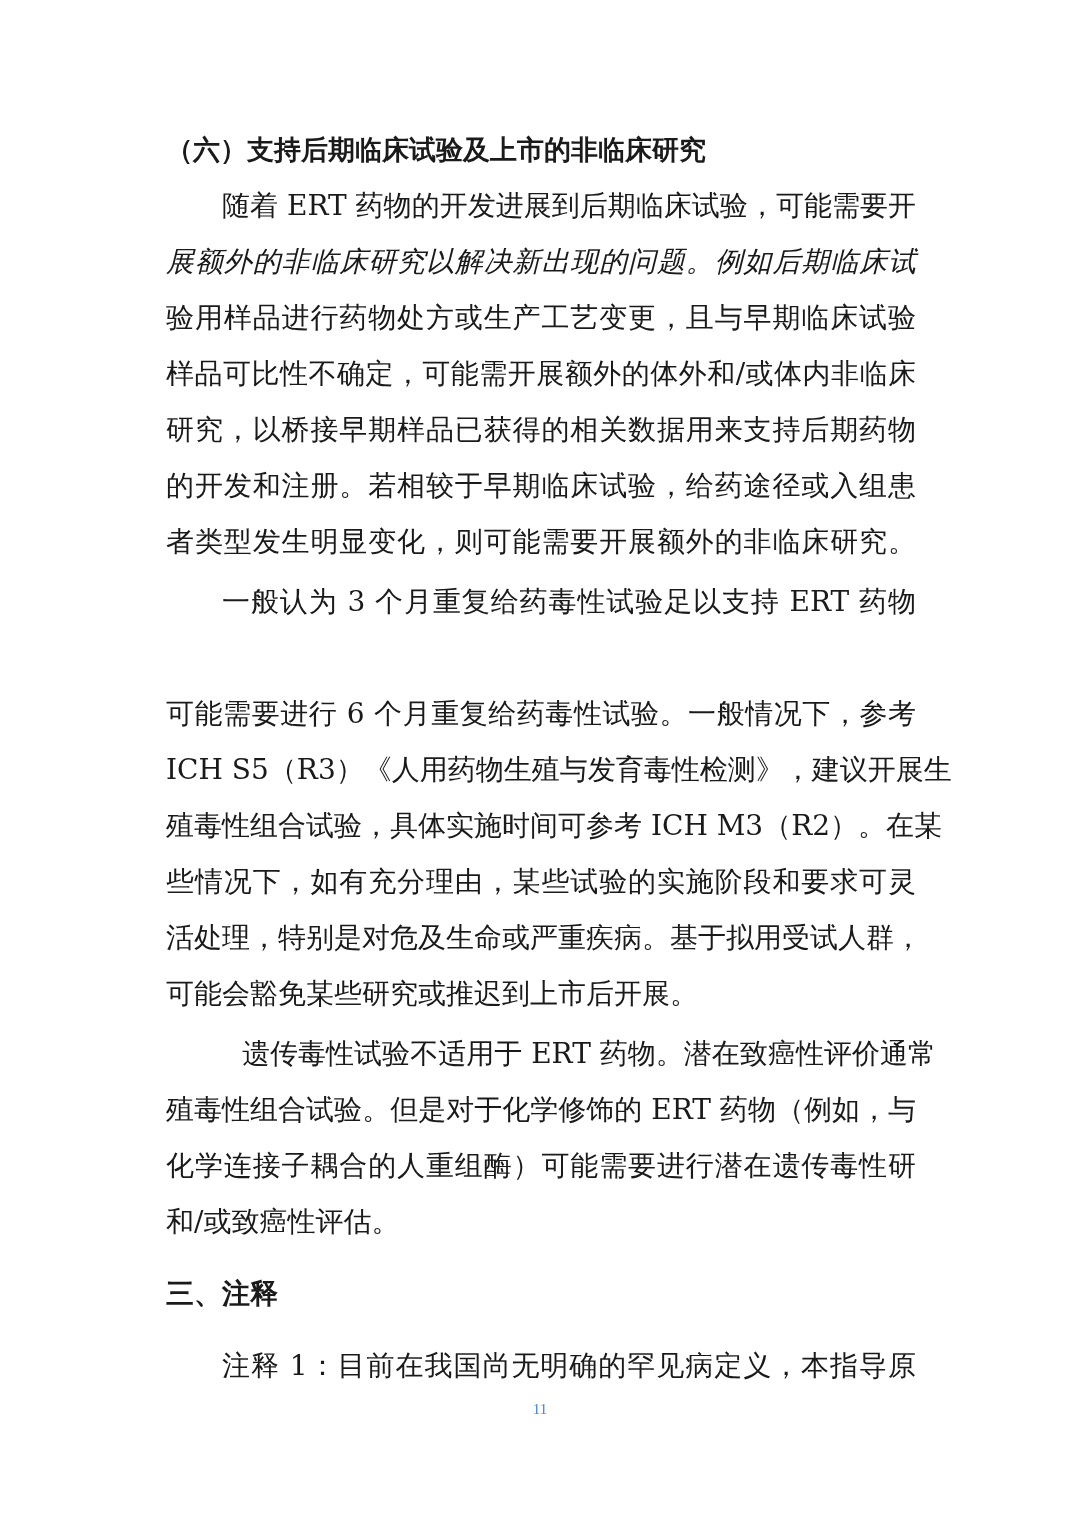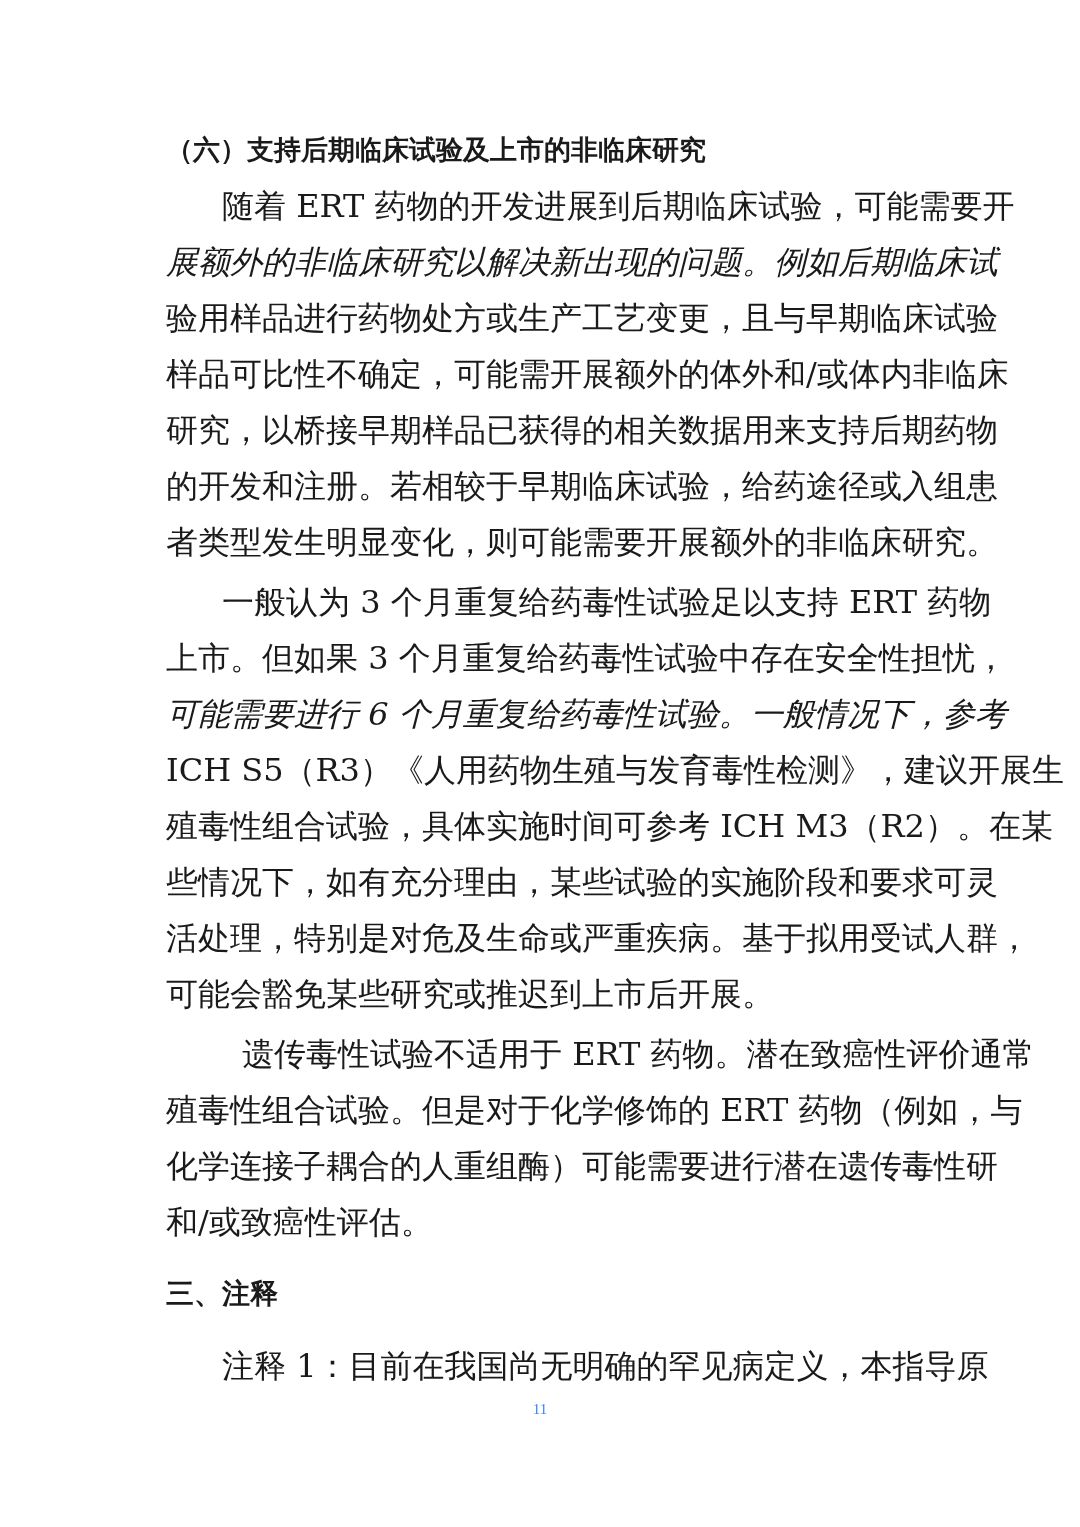--- a/index.html
+++ b/index.html
@@ -20,21 +20,21 @@
     left: 0; top: 0;
     width: 1080px;
     height: 1130px;
     background: #ffffff;
   }
   .line {
     position: absolute;
     left: 166px;
     width: 750px;
     height: 40px;
-    font-size: 32px;
+    font-size: 28px;
     line-height: 40px;
     white-space: nowrap;
     text-align: justify;
     text-align-last: justify;
     letter-spacing: 0px;
   }
   .line.last {
     text-align-last: left;
   }
   .indent {
@@ -75,22 +75,21 @@
 
   <div class="line indent" style="top:186px;">随着 ERT 药物的开发进展到后期临床试验，可能需要开</div>
   <div class="line" style="top:242px;font-style:italic;">展额外的非临床研究以解决新出现的问题。例如后期临床试</div>
   <div class="line" style="top:298px;">验用样品进行药物处方或生产工艺变更，且与早期临床试验</div>
   <div class="line" style="top:354px;">样品可比性不确定，可能需开展额外的体外和/或体内非临床</div>
   <div class="line" style="top:410px;">研究，以桥接早期样品已获得的相关数据用来支持后期药物</div>
   <div class="line" style="top:466px;">的开发和注册。若相较于早期临床试验，给药途径或入组患</div>
   <div class="line" style="top:522px;">者类型发生明显变化，则可能需要开展额外的非临床研究。</div>
 
   <div class="line indent" style="top:582px;">一般认为 3 个月重复给药毒性试验足以支持 ERT 药物</div>
-  <div class="line" style="top:638px;">上市。但如果 3 个月重复给药毒性试验中存在安全性担忧，</div>
-  <div class="line" style="top:694px;font-style:italic;">可能需要进行 6 个月重复给药毒性试验。一般情况下，参考</div>
+  <div class="line" style="top:694px;">可能需要进行 6 个月重复给药毒性试验。一般情况下，参考</div>
   <div class="line" style="top:750px;">ICH S5（R3）《人用药物生殖与发育毒性检测》，建议开展生</div>
   <div class="line" style="top:806px;">殖毒性组合试验，具体实施时间可参考 ICH M3（R2）。在某</div>
   <div class="line" style="top:862px;">些情况下，如有充分理由，某些试验的实施阶段和要求可灵</div>
   <div class="line" style="top:918px;">活处理，特别是对危及生命或严重疾病。基于拟用受试人群，</div>
   <div class="line last" style="top:974px;">可能会豁免某些研究或推迟到上市后开展。</div>
 
   <div class="line indent" style="top:1034px;margin-left:20px;">遗传毒性试验不适用于 ERT 药物。潜在致癌性评价通常</div>
   <div class="line" style="top:1090px;">殖毒性组合试验。但是对于化学修饰的 ERT 药物（例如，与</div>
   <div class="line" style="top:1146px;">化学连接子耦合的人重组酶）可能需要进行潜在遗传毒性研</div>
   <div class="line last" style="top:1202px;">和/或致癌性评估。</div>

